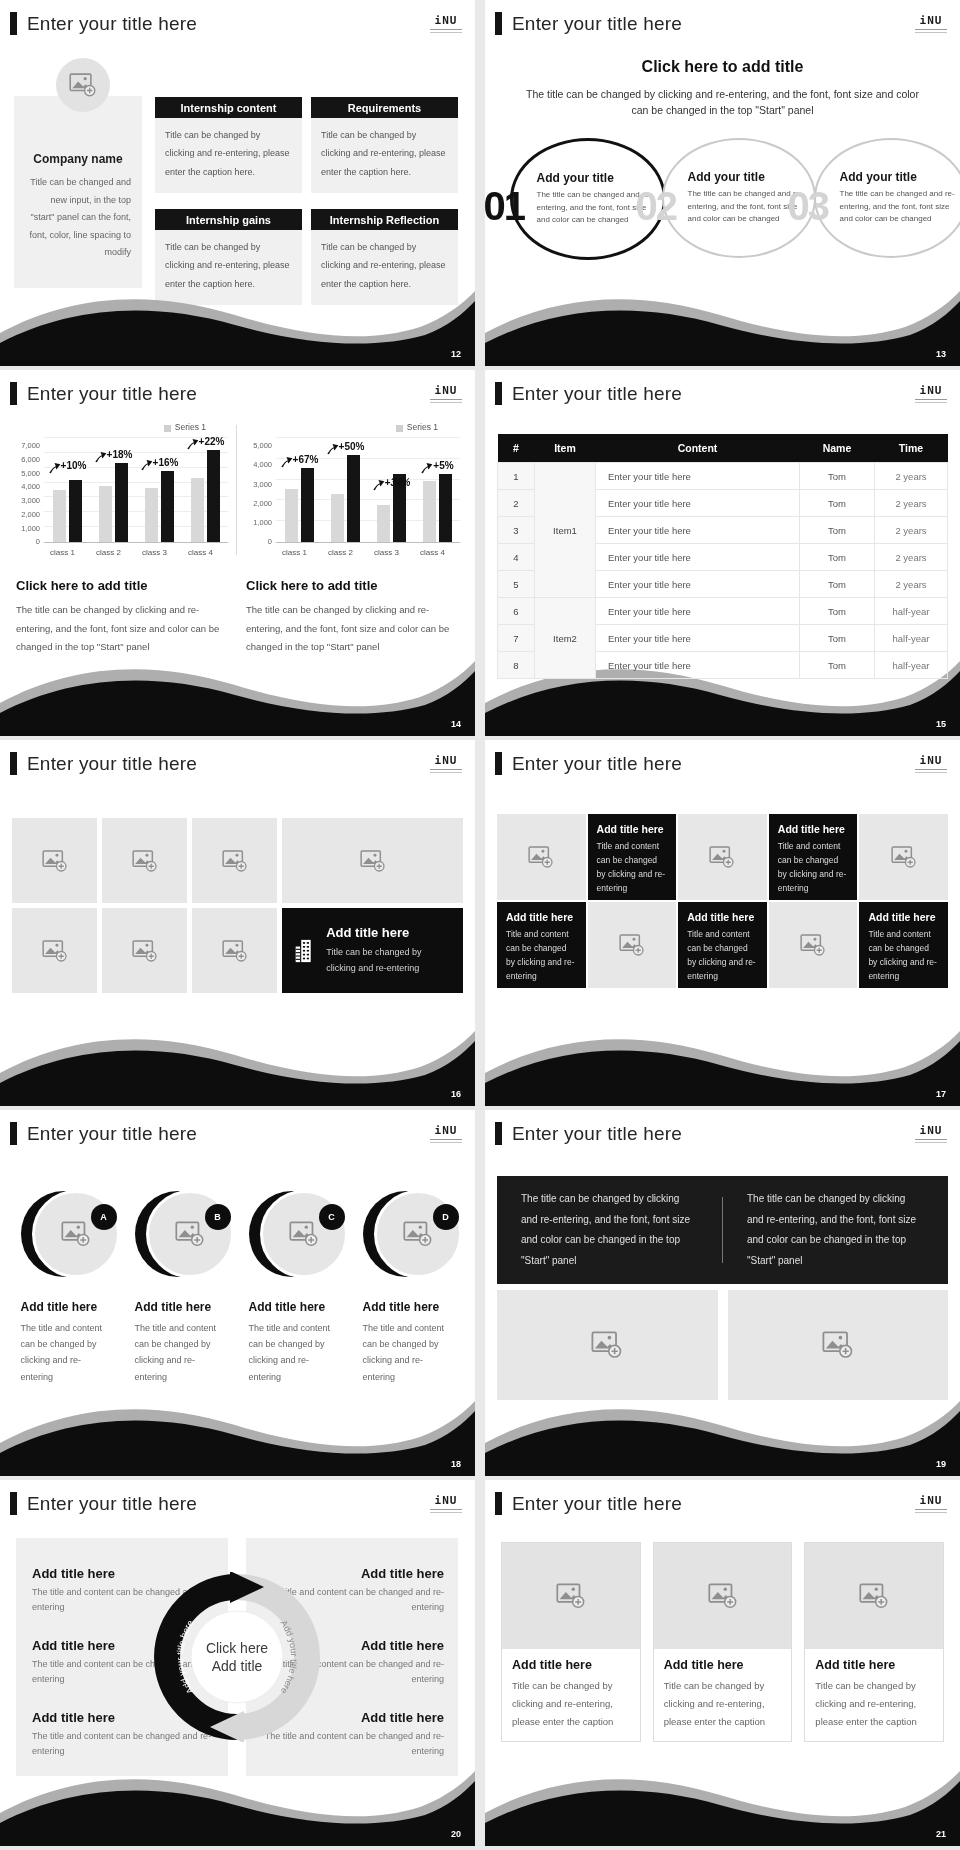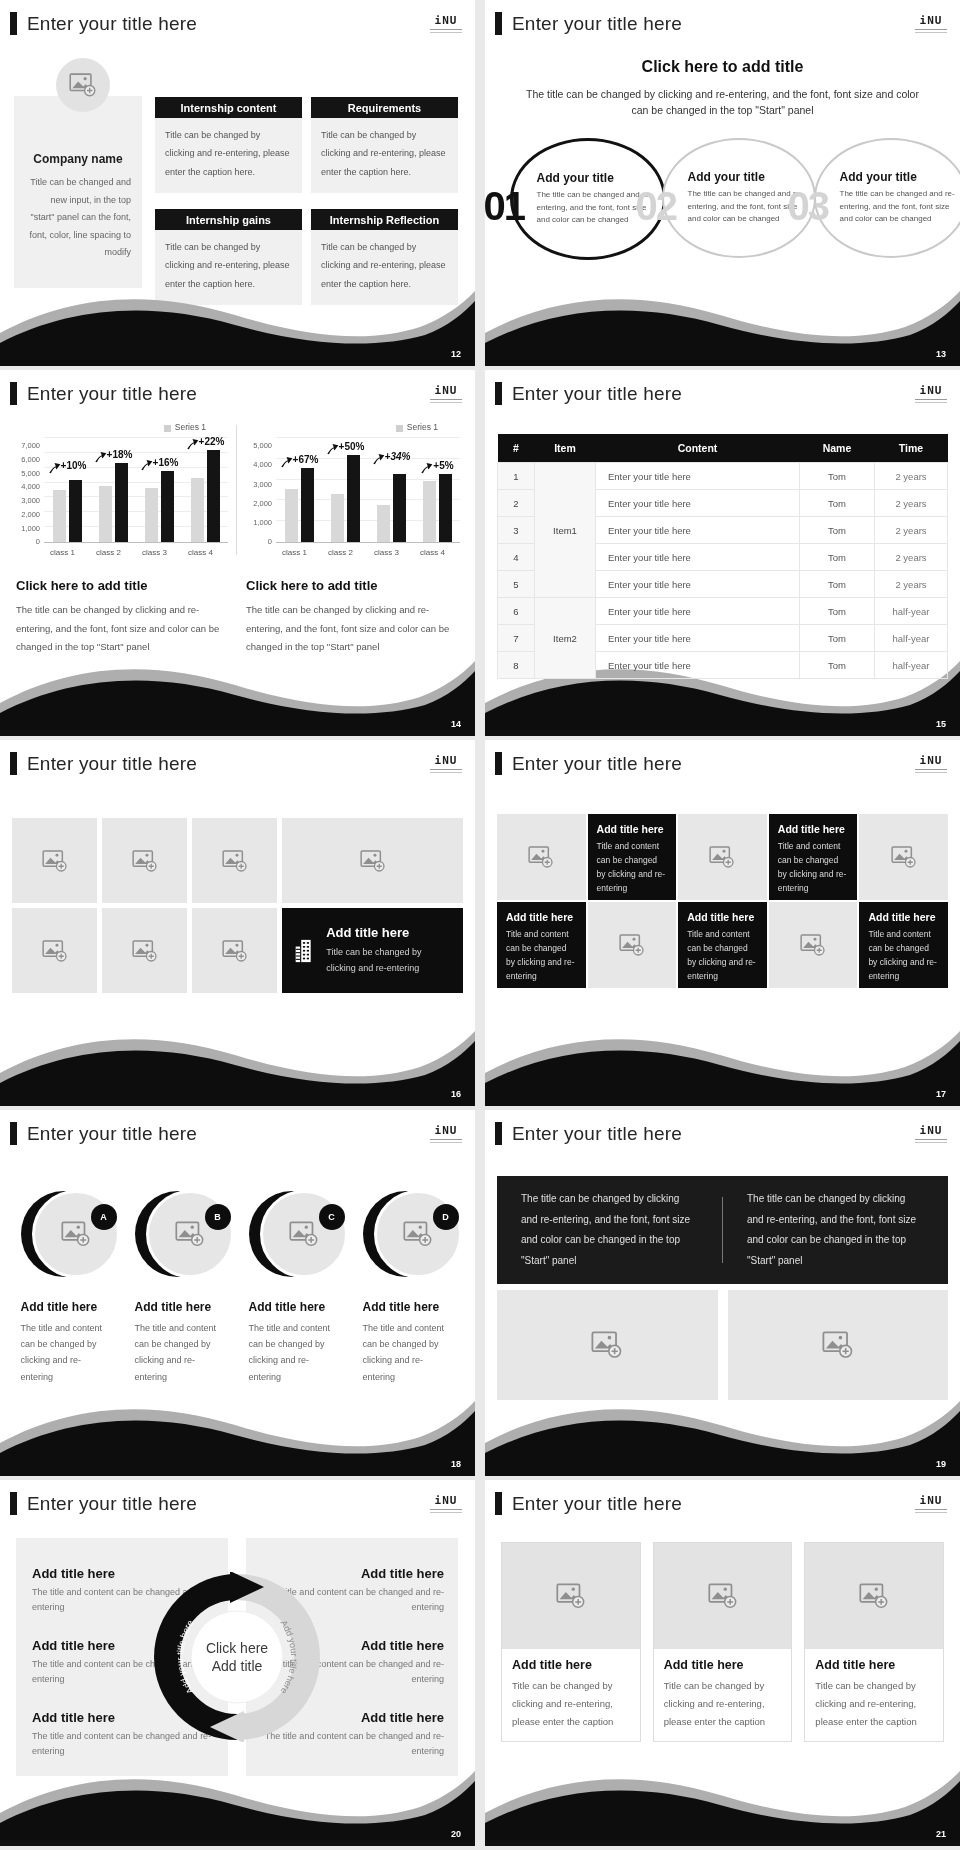--- a/index.html
+++ b/index.html
@@ -340,21 +340,21 @@
                 </svg>
                 <span>+50%</span>
               </div>
               <div class="xtick">class 2</div>
             </div>
             <div class="bargroup">
               <div class="bars">
                 <div class="bar" style="height: 37.44px; background: rgb(216, 216, 216);"></div>
                 <div class="bar" style="height: 67.6px; background: rgb(20, 20, 20);"></div>
               </div>
-              <div class="glabel" style="bottom: 80px; font-style: italic;">
+              <div class="glabel" style="bottom: 54px; font-style: italic;">
                 <svg class="garrow" viewBox="0 0 20 20">
                   <path d="M2 18 C6 12 9 9 12 8 L10 3 L19 5 L13 13 L11.5 9.5 C9 11 6.5 14 4.5 19 Z" fill="#101010"></path>
                 </svg>
                 <span>+34%</span>
               </div>
               <div class="xtick">class 3</div>
             </div>
             <div class="bargroup">
               <div class="bars">
                 <div class="bar" style="height: 61.36px; background: rgb(216, 216, 216);"></div>

